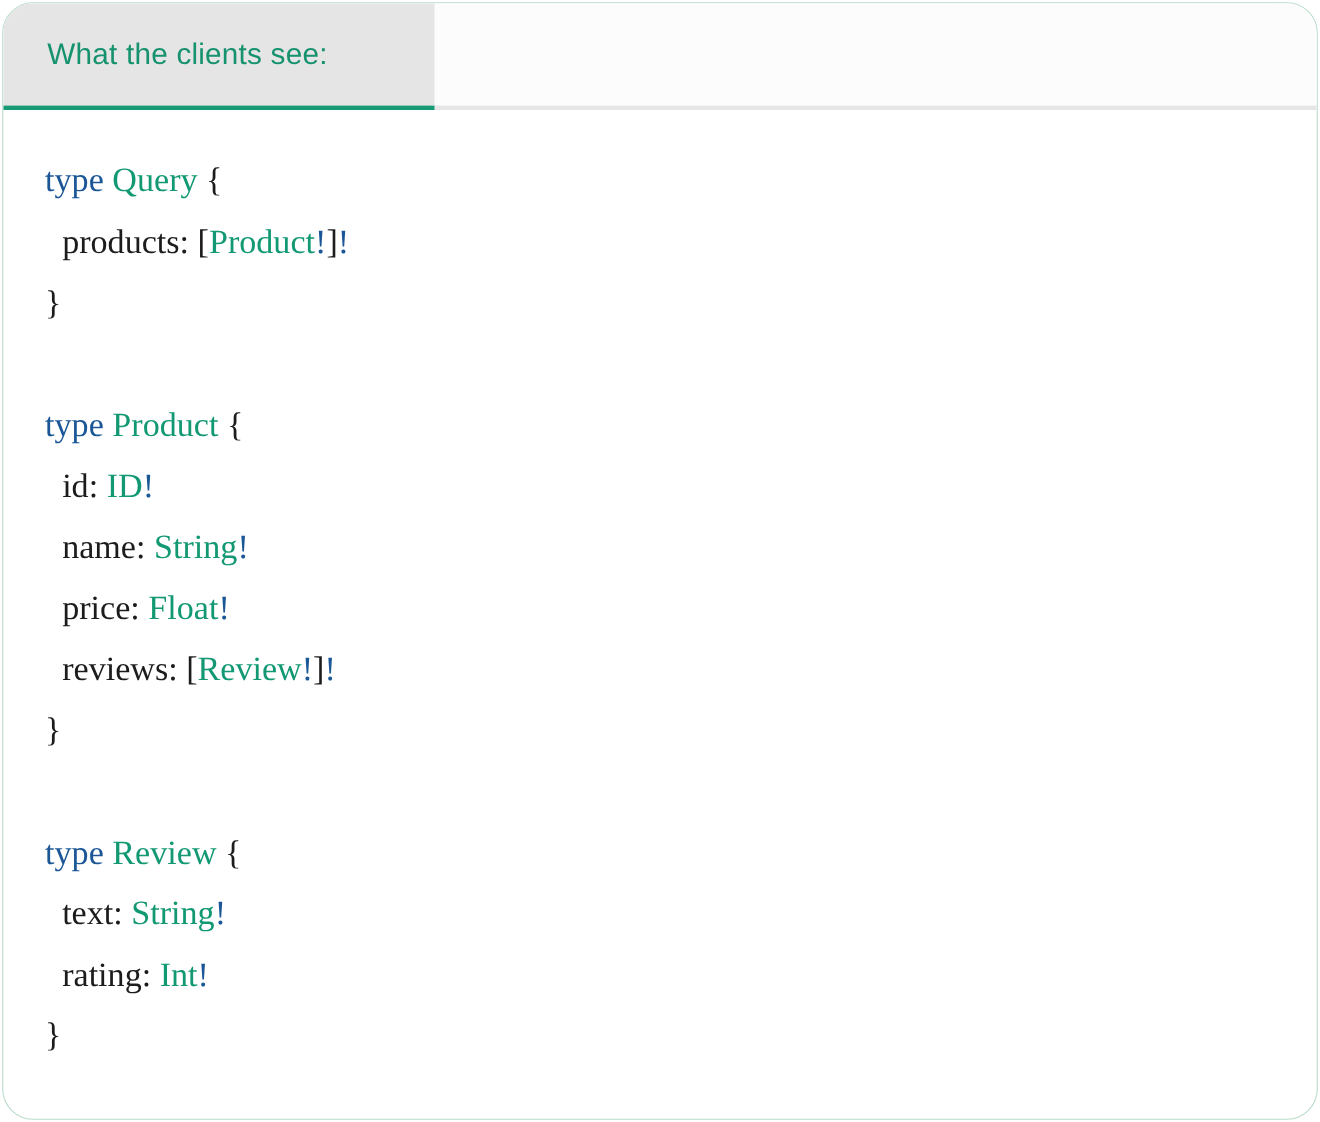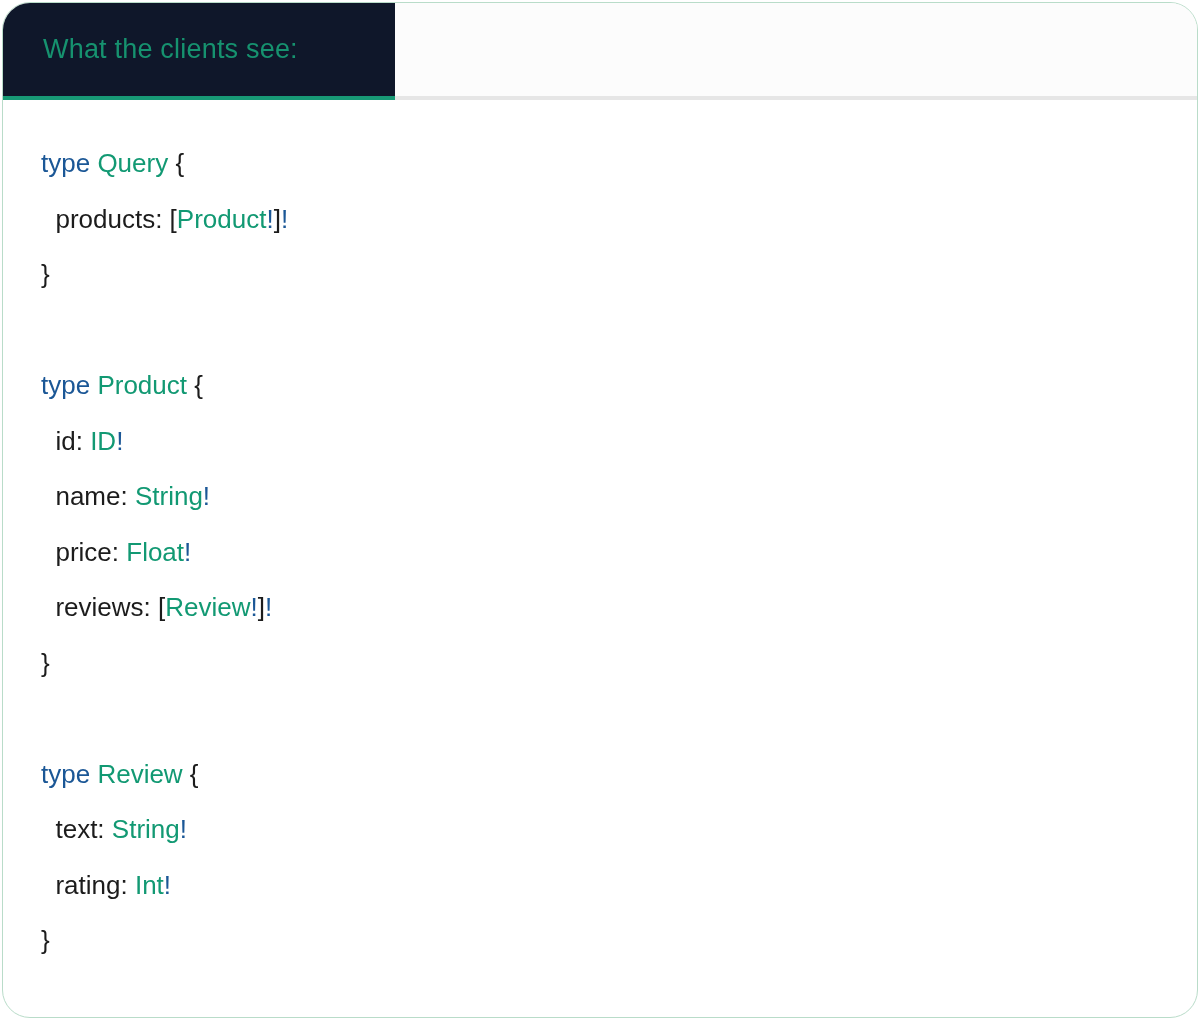--- a/index.html
+++ b/index.html
@@ -22,21 +22,21 @@
     height: 97px;
     background: #fcfcfc;
   }
   .tab {
     position: relative;
     height: 93px;
     width: 392px;
     display: flex;
     align-items: center;
     padding-left: 40px;
-    background: #0f172a;
+    background: #e5e5e5;
     cursor: pointer;
   }
   .tab-label {
     font-size: 27px;
     font-weight: 500;
     letter-spacing: 0.2px;
     color: var(--tab_text, #16926f);
     white-space: nowrap;
   }
   .tabbar-line {
@@ -48,22 +48,22 @@
   .tab-underline-active {
     position: absolute;
     left: 0; bottom: 0;
     width: 392px;
     height: 4px;
     background: var(--tab_green, #189a76);
     z-index: 2;
   }
   .code {
     margin: 36px 0 0 38px;
-    font-family: Liberation Sans, sans-serif;
-    font-size: 26px;
+    font-family: Liberation Serif, serif;
+    font-size: 31px;
     line-height: 55.5px;
     color: var(--plain, #1c1c1c);
     white-space: pre;
   }
   .code-line { height: 55.5px; }
   .tok-keyword { color: var(--keyword, #1b5796); }
   .tok-type    { color: var(--type_name, #129973); }
   .tok-plain   { color: var(--plain, #1c1c1c); }
 </style>
 </head>

